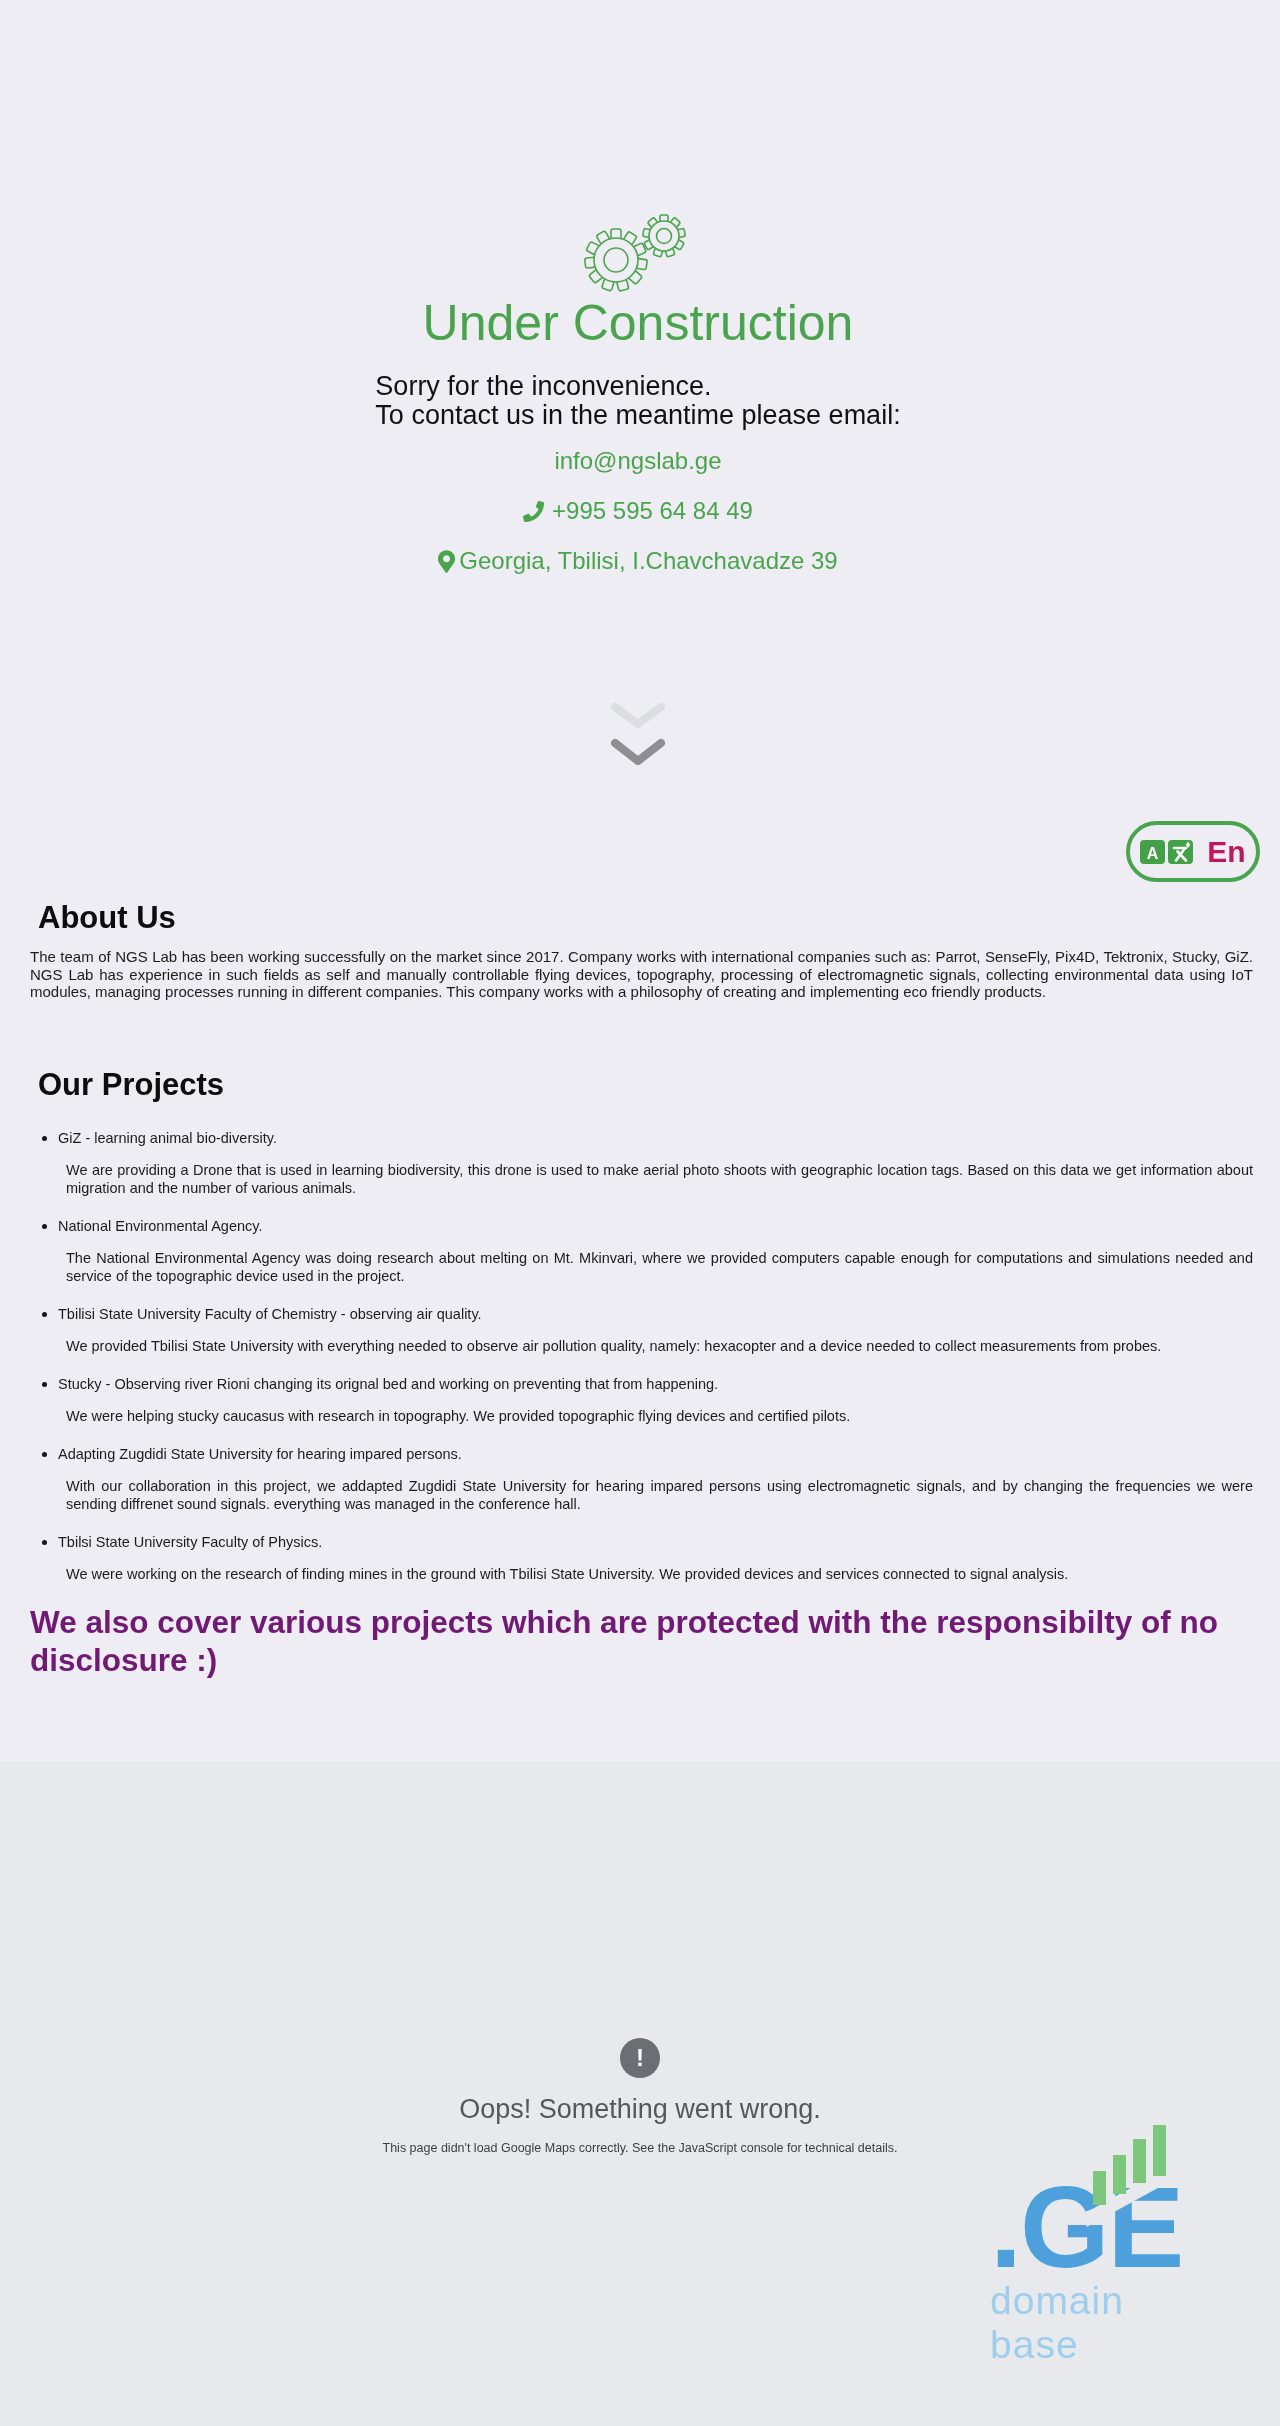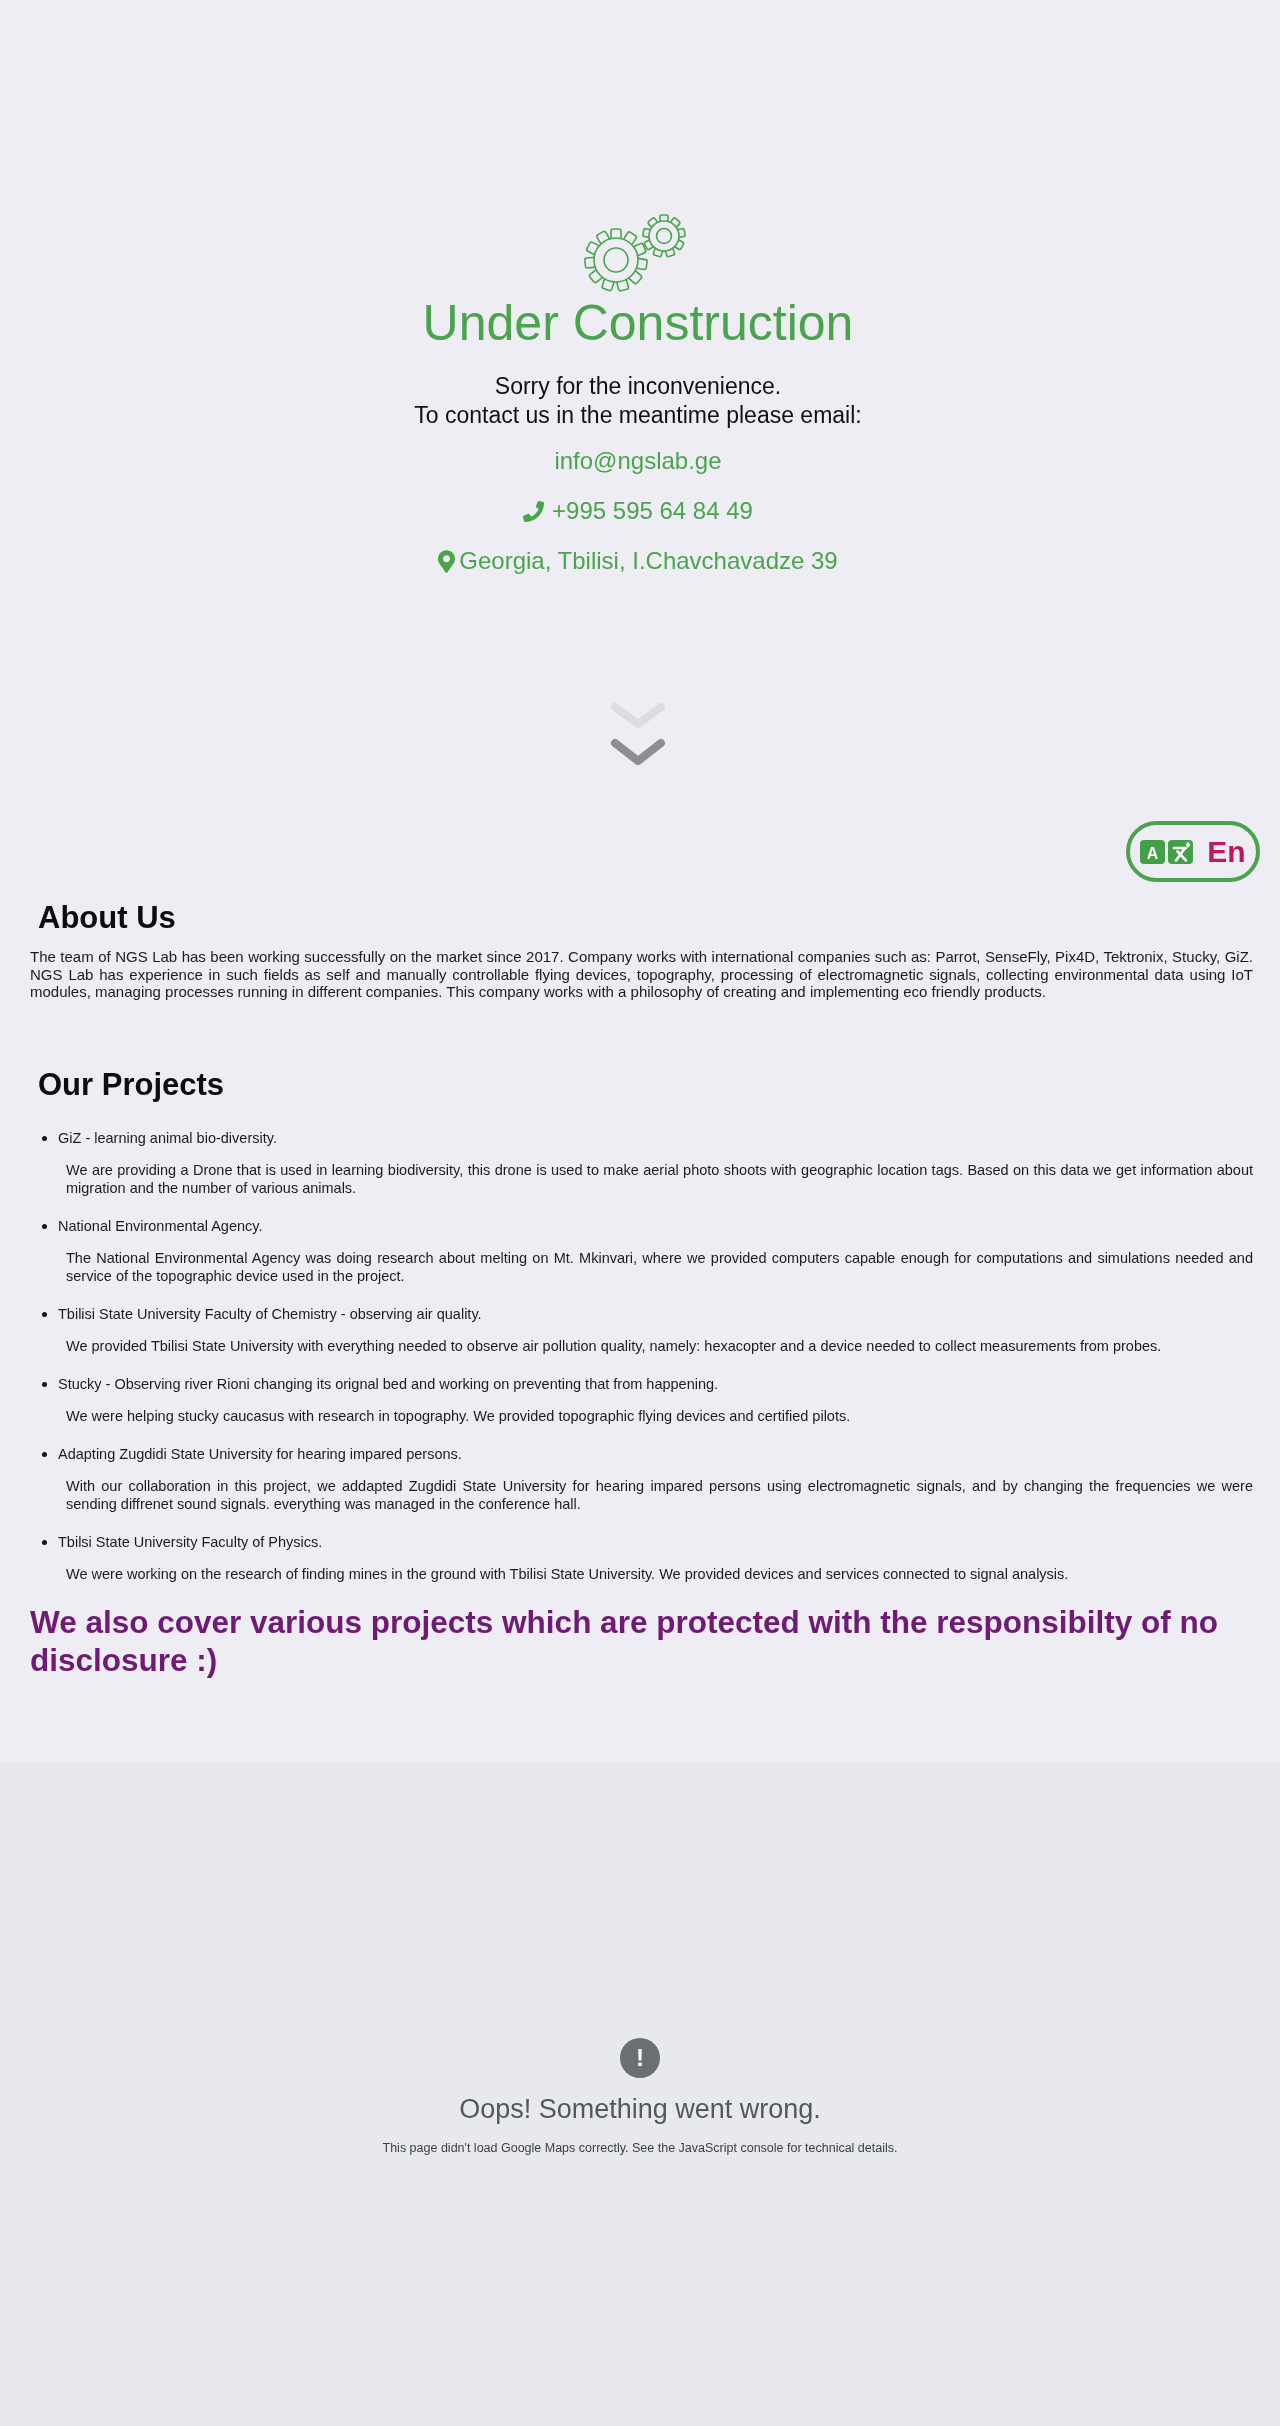--- a/index.html
+++ b/index.html
@@ -16,21 +16,21 @@
     display:flex;flex-direction:column;align-items:center;
   }
   .gears{margin-top:212px;}
   .hero-title{
     margin:0;
     font-size:50px;font-weight:400;line-height:58px;
     color:#4aa44d;
   }
   .hero-sub{
     margin:20px 0 0 0;
-    font-size:23px;line-height:29px;color:#111;text-align:center;
+    font-size:27px;line-height:29px;color:#111;
   }
   .contact-link{
     display:flex;align-items:center;gap:8px;
     color:#4aa44d;text-decoration:none;
     font-size:24px;line-height:30px;
   }
   .email-link{margin-top:16px;}
   .phone-link{margin-top:20px;}
   .address-link{margin-top:20px;}
   .scroll-indicator{
@@ -248,13 +248,26 @@
   </ul>
 
   <h2 class="disclosure-heading">We also cover various projects which are protected with the responsibilty of no disclosure :)</h2>
 </section>
 
 <section class="map-error">
   <div class="alert-icon">!</div>
   <div class="oops-title">Oops! Something went wrong.</div>
   <div class="oops-details">This page didn't load Google Maps correctly. See the JavaScript console for technical details.</div>
 
+  <a class="ge-logo" href="#">
+    <svg width="218" height="150" viewBox="0 0 218 150" aria-hidden="true">
+      <text x="0" y="142" font-family="Liberation Sans, sans-serif" font-size="115" font-weight="bold" fill="#4da0dc" letter-spacing="-2">.GE</text>
+      <line x1="94" y1="96" x2="218" y2="28" stroke="#e8e9ec" stroke-width="13"></line>
+      <g fill="#7cc67e">
+        <rect x="103" y="46" width="13" height="34"></rect>
+        <rect x="123" y="30" width="13" height="39"></rect>
+        <rect x="143" y="14" width="13" height="44"></rect>
+        <rect x="163" y="0" width="13" height="51"></rect>
+      </g>
+    </svg>
+    <span class="ge-logo-sub">domain base</span>
+  </a>
 </section>
 
 </body></html>

